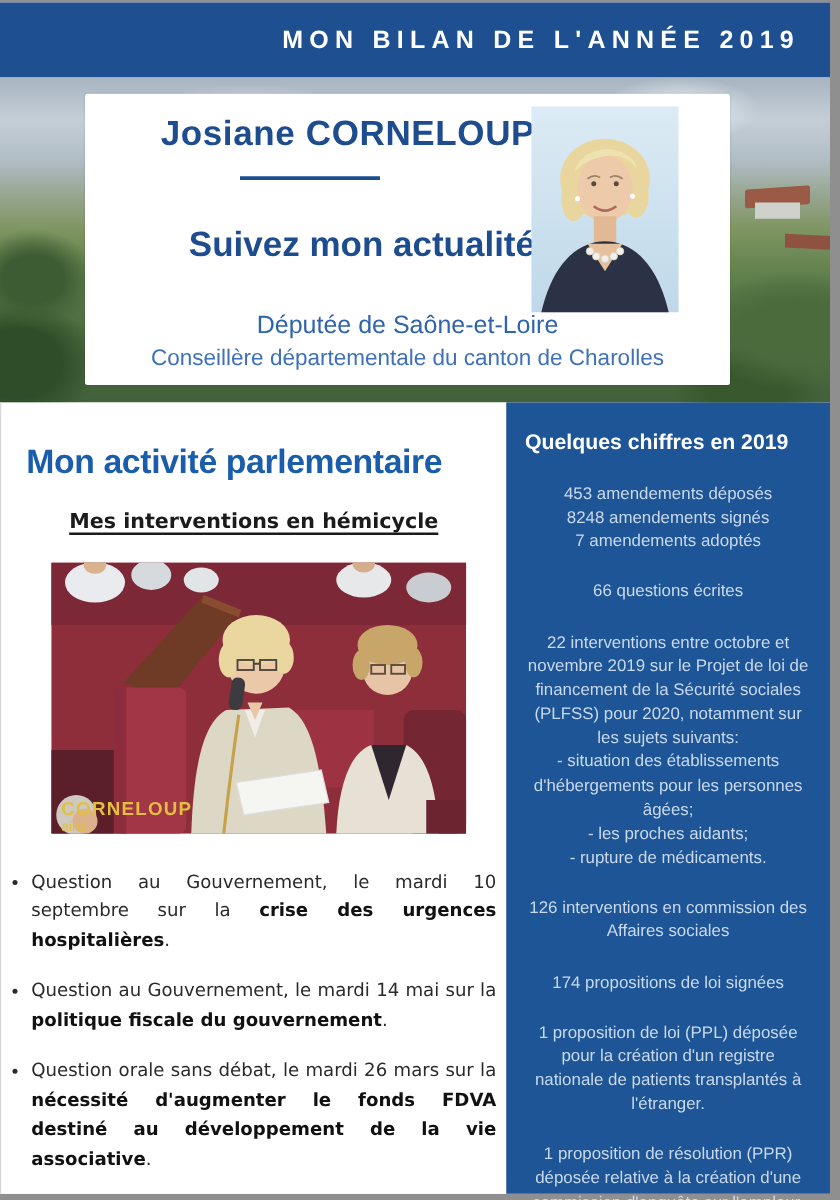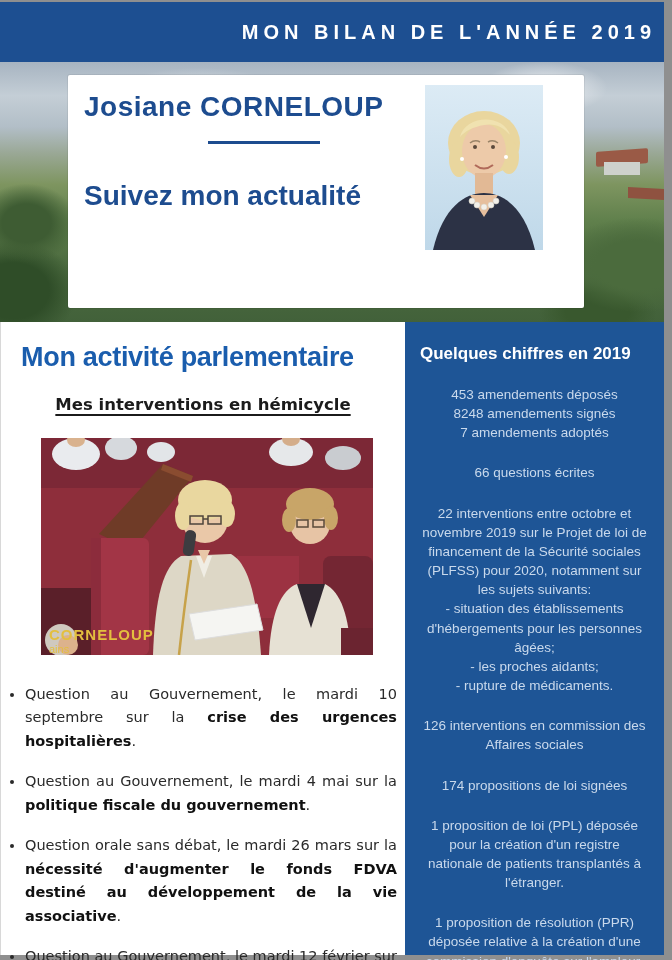--- a/index.html
+++ b/index.html
@@ -7,52 +7,52 @@
     --navy-blue:#1d4c8f; --role-blue:#2e63ae; --role-blue-light:#3f70ba;
     --sidebar-text:#c9d9ec; --overlay-yellow:#e3bf3f;
   }
   *{box-sizing:border-box;margin:0;padding:0}
   body{font-family:"Liberation Sans",sans-serif;background:#fff}
   .page{position:relative;width:672px;height:960px;background:#8f8f8f;overflow:hidden}
   .sheet{position:absolute;top:2px;left:0;width:664px;height:953px;background:#fff}
 
   
   .banner{position:absolute;top:0;left:0;width:664px;height:60px;background:var(--banner-blue);
-    display:flex;align-items:center;justify-content:flex-end;padding-right:8px}
+    display:flex;align-items:center;justify-content:flex-end;padding-right:24px}
   .banner-title{color:#fff;font-weight:bold;font-size:20px;letter-spacing:5px;white-space:nowrap}
 
   
   .hero{position:absolute;top:60px;left:0;width:664px;height:260px;overflow:hidden;
     background:
       radial-gradient(90px 38px at 82% 10%, rgba(255,255,255,.75), transparent 70%),
       radial-gradient(130px 44px at 30% 14%, rgba(255,255,255,.55), transparent 70%),
       radial-gradient(70px 55px at 4% 62%, #3e5c33 35%, transparent 72%),
       radial-gradient(90px 70px at 2% 88%, #2f4d28 40%, transparent 72%),
       radial-gradient(110px 64px at 96% 78%, #4b6b3d 38%, transparent 74%),
       radial-gradient(80px 48px at 90% 96%, #39582e 40%, transparent 74%),
       linear-gradient(180deg,#a7b4c1 0%,#c4ced6 13%,#b2bec7 25%,#9aa896 35%,#7e9560 47%,#60804c 61%,#4d6c40 77%,#42613a 100%)}
   .roof1{position:absolute;left:596px;top:88px;width:52px;height:15px;background:#9a5a46;transform:skewY(-4deg);border-radius:2px}
   .wall1{position:absolute;left:604px;top:100px;width:36px;height:13px;background:#ced1cc}
   .roof2{position:absolute;left:628px;top:126px;width:38px;height:11px;background:#8f5240;transform:skewY(3deg)}
 
   
   .card{position:absolute;left:68px;top:13px;width:516px;height:233px;background:#fff;
     border-radius:2px;box-shadow:0 0 0 1px rgba(0,0,0,.06)}
-  .card-left{position:absolute;left:16px;top:16px;width:360px;text-align:left}
+  .card-left{position:absolute;left:0;top:16px;width:360px;text-align:right}
   .card-name{color:var(--navy-blue);font-weight:bold;font-size:28px;letter-spacing:.5px}
   .card-divider{width:112px;height:3px;background:var(--navy-blue);margin:18px auto 0}
   .card-tagline{color:var(--navy-blue);font-weight:bold;font-size:28px;margin-top:36px}
   .card-roles{position:absolute;left:0;bottom:10px;width:100%;text-align:center;line-height:1.35}
   .role1{color:var(--role-blue);font-size:20px}
   .role2{color:var(--role-blue-light);font-size:18px}
   .portrait{position:absolute;right:41px;top:10px;width:118px;height:165px;overflow:hidden}
 
   
   .content{position:absolute;top:320px;left:0;width:664px;height:633px;display:flex}
-  .left-col{width:405px;height:100%;background:#fff;border-left:1px solid #d8d8d8;padding-top:20px}
+  .left-col{width:405px;height:100%;background:#fff;border-left:1px solid #d8d8d8;padding-top:32px}
   .main-heading{color:var(--heading-blue);font-weight:bold;font-size:27px;margin-left:20px;letter-spacing:-.3px}
   .sub-heading{font-family:"DejaVu Sans",sans-serif;font-weight:bold;font-size:16.5px;color:#1b1b1b;
     text-align:center;margin-top:22px;text-decoration:underline;text-underline-offset:4px;text-decoration-thickness:2px}
   .hemicycle{display:block;margin:24px 0 0 40px;width:332px;height:217px}
   .bullets{margin:28px 8px 0 0;padding-left:24px;font-family:"DejaVu Sans",sans-serif;
     font-size:14.5px;line-height:1.62;color:#2a2a2a}
   .bullets li{margin-bottom:17px;text-align:justify}
   .bullets b{color:#111}
 
   
@@ -108,20 +108,24 @@
             <circle cx="47" cy="116" r="3"></circle>
               <circle cx="52" cy="120" r="3"></circle>
               <circle cx="59" cy="122" r="3"></circle>
             <circle cx="66" cy="120" r="3"></circle>
               <circle cx="71" cy="116" r="3"></circle>
           </g>
           <circle cx="37" cy="74" r="2" fill="#fff"></circle>
             <circle cx="81" cy="72" r="2" fill="#fff"></circle>
         </svg>
 
+        <div class="card-roles">
+          <div class="role1">Députée de Saône-et-Loire</div>
+          <div class="role2">Conseillère départementale du canton de Charolles</div>
+        </div>
       </div>
     </div>
 
     <div class="content">
 
       <section class="left-col">
         <h1 class="main-heading">Mon activité parlementaire</h1>
         <h2 class="sub-heading">Mes interventions en hémicycle</h2>
 
         <svg class="hemicycle" viewBox="0 0 332 217" xmlns="http://www.w3.org/2000/svg">
@@ -164,21 +168,21 @@
           <rect x="0" y="150" width="50" height="67" fill="#5a1f29"></rect>
           <circle cx="20" cy="202" r="16" fill="#cfc9bf"></circle>
           <circle cx="27" cy="207" r="10" fill="#dcb28c"></circle>
           <rect x="300" y="190" width="32" height="27" fill="#6b2430"></rect>
           <text x="8" y="202" font-family="Liberation Sans, sans-serif" font-size="15" font-weight="bold" letter-spacing="1" fill="#e3bf3f">CORNELOUP</text>
           <text x="8" y="215" font-family="Liberation Sans, sans-serif" font-size="11" fill="#e3bf3f">ains</text>
         </svg>
 
         <ul class="bullets">
             <li><span>Question au Gouvernement, le mardi 10 septembre sur la </span><b>crise des urgences hospitalières</b><span>.</span></li>
-            <li><span>Question au Gouvernement, le mardi 4 mai sur la </span><b>politique fiscale du gouvernement</b><span>.</span></li>
+            <li><span>Question au Gouvernement, le mardi 14 mai sur la </span><b>politique fiscale du gouvernement</b><span>.</span></li>
             <li><span>Question orale sans débat, le mardi 26 mars sur la </span><b>nécessité d'augmenter le fonds FDVA destiné au développement de la vie associative</b><span>.</span></li>
             <li><span>Question au Gouvernement, le mardi 12 février sur la </span></li>
           </ul>
       </section>
 
       <aside class="sidebar">
         <h3 class="sidebar-title">Quelques chiffres en 2019</h3>
         <div class="sidebar-paras">
             <p>453 amendements déposés
 8248 amendements signés

